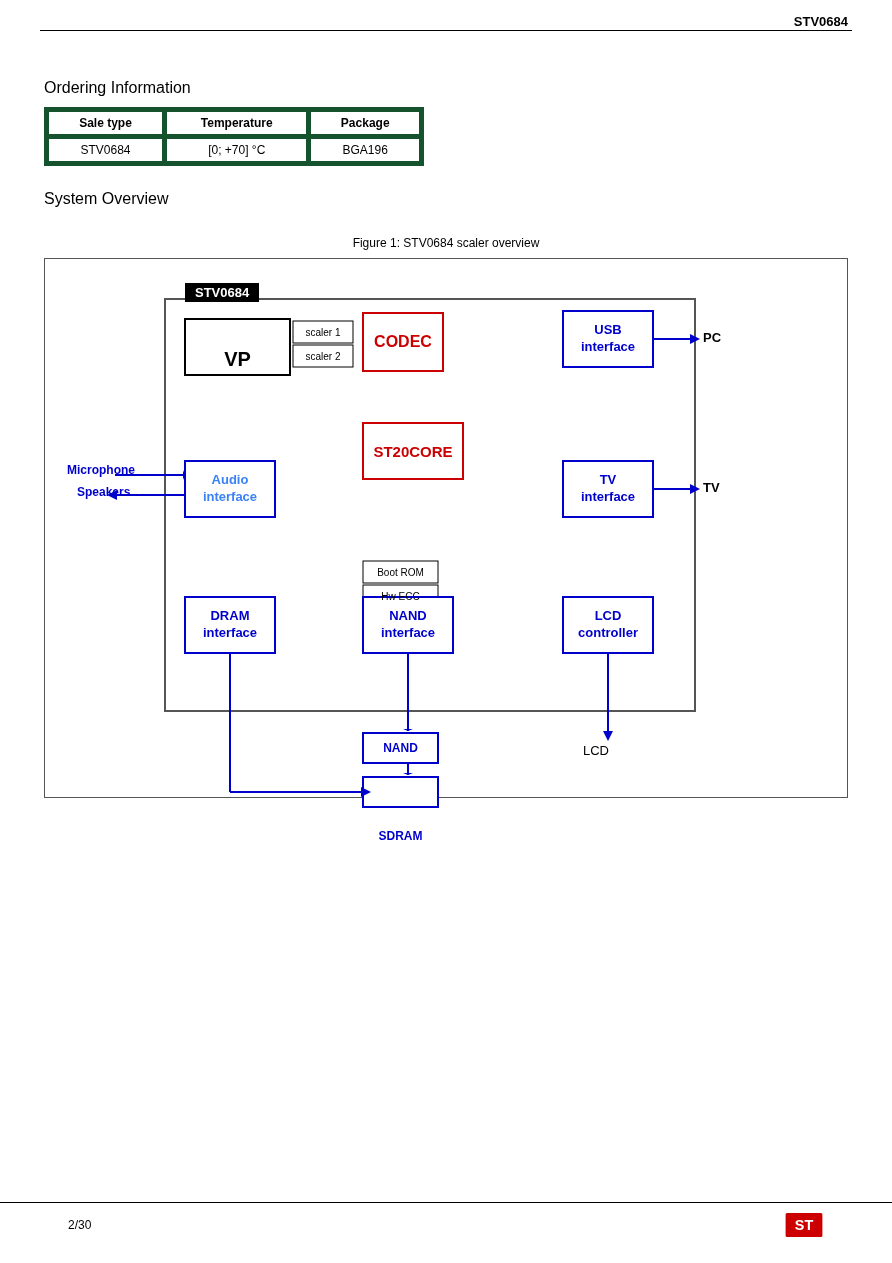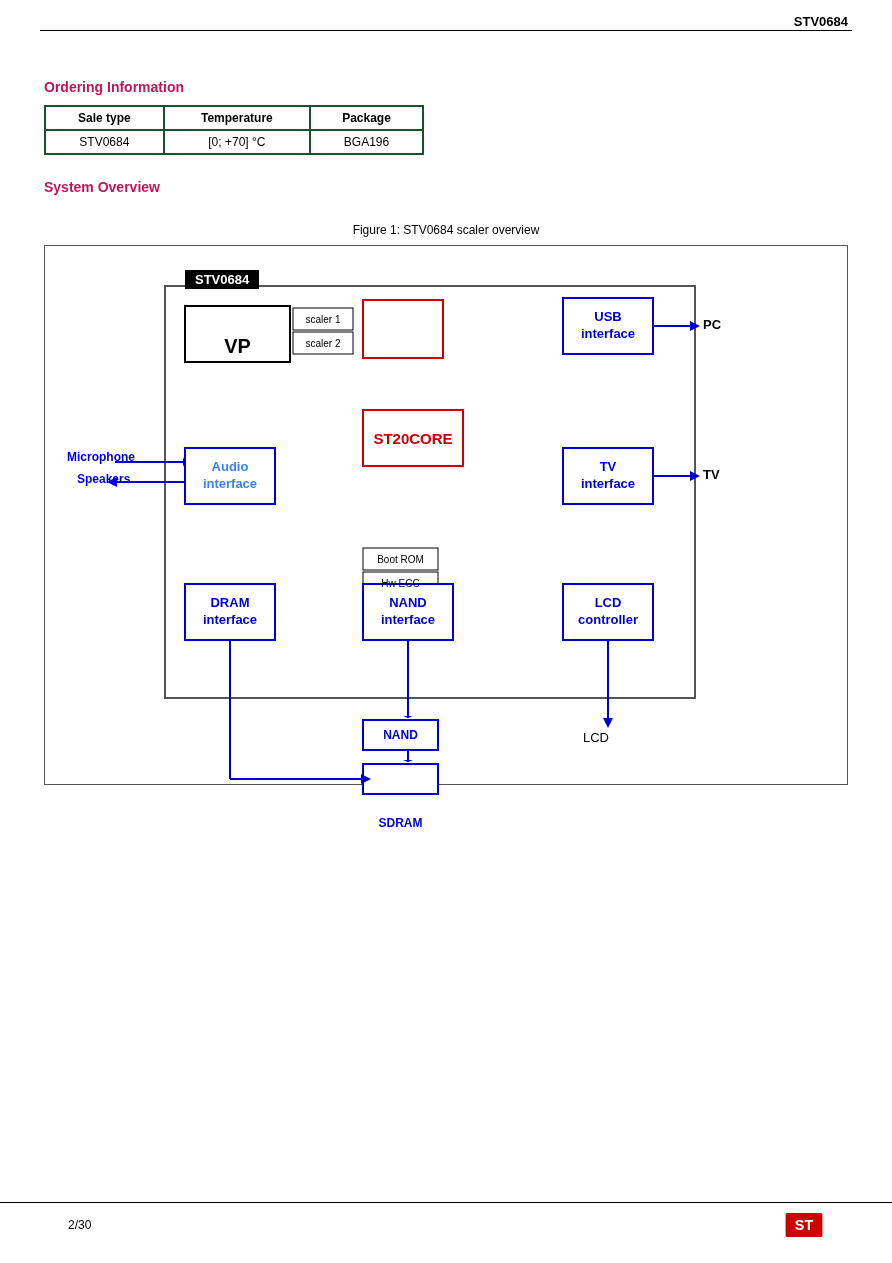--- a/index.html
+++ b/index.html
@@ -30,33 +30,33 @@
     }
 
     
     .content {
       padding: 0 44px;
       padding-top: 48px;
     }
 
     
     .section-title {
-      font-size: 14px;
-      font-weight: bold;
+      font-size: 16px;
+      font-weight: normal;
       margin-bottom: 10px;
-      color: #be185d;
+      color: #000000;
     }
 
     .ordering-table {
       border-collapse: collapse;
       width: 380px;
       margin-bottom: 24px;
     }
     .ordering-table th, .ordering-table td {
-      border: 2px solid #14532d;
+      border: 5px solid #14532d;
       padding: 4px 14px;
       text-align: center;
       font-size: 12px;
     }
     .ordering-table th {
       font-weight: bold;
       background: #fff;
     }
 
     
@@ -216,20 +216,21 @@
         </svg>
 
         <div style="position:absolute;top:48px;left:120px;width:105px;height:56px;display:flex;align-items:center;justify-content:center;font-size:20px;font-weight:bold;color:#000;">VP</div>
 
         <div style="position:absolute;top:38px;left:228px;width:60px;height:22px;display:flex;align-items:center;justify-content:center;font-size:10px;color:#000;">scaler 1</div>
 
         <div style="position:absolute;top:62px;left:228px;width:60px;height:22px;display:flex;align-items:center;justify-content:center;font-size:10px;color:#000;">scaler 2</div>
 
         <div style="position:absolute;top:0px;left:120px;background:#000;color:#fff;font-weight:bold;font-size:13px;padding:2px 10px;z-index:10;">STV0684</div>
 
+        <div style="position:absolute;top:30px;left:298px;width:80px;height:58px;display:flex;align-items:center;justify-content:center;font-size:16px;font-weight:bold;color:#cc0000;">CODEC</div>
 
         <div style="position:absolute;top:28px;left:498px;width:90px;height:56px;display:flex;align-items:center;justify-content:center;font-size:13px;font-weight:bold;color:#0000cc;text-align:center;line-height:1.3;">USB<br>interface</div>
 
         <div style="position:absolute;top:140px;left:298px;width:100px;height:56px;display:flex;align-items:center;justify-content:center;font-size:15px;font-weight:bold;color:#cc0000;">ST20CORE</div>
 
         <div style="position:absolute;top:178px;left:120px;width:90px;height:56px;display:flex;align-items:center;justify-content:center;font-size:13px;font-weight:bold;color:#3b82f6;text-align:center;line-height:1.3;">Audio<br>interface</div>
 
         <div style="position:absolute;top:178px;left:498px;width:90px;height:56px;display:flex;align-items:center;justify-content:center;font-size:13px;font-weight:bold;color:#0000cc;text-align:center;line-height:1.3;">TV<br>interface</div>
 
         <div style="position:absolute;top:278px;left:298px;width:75px;height:22px;display:flex;align-items:center;justify-content:center;font-size:10px;color:#000;">Boot ROM</div>

